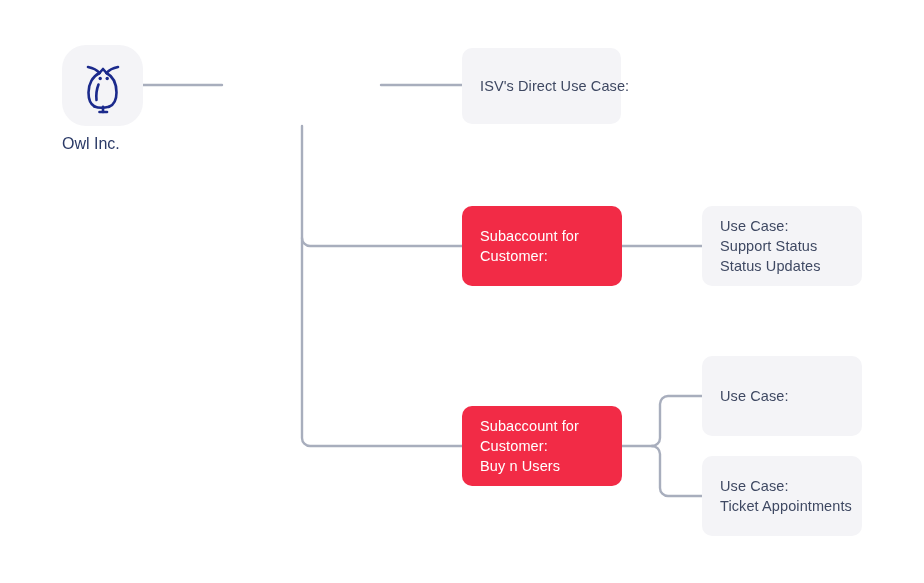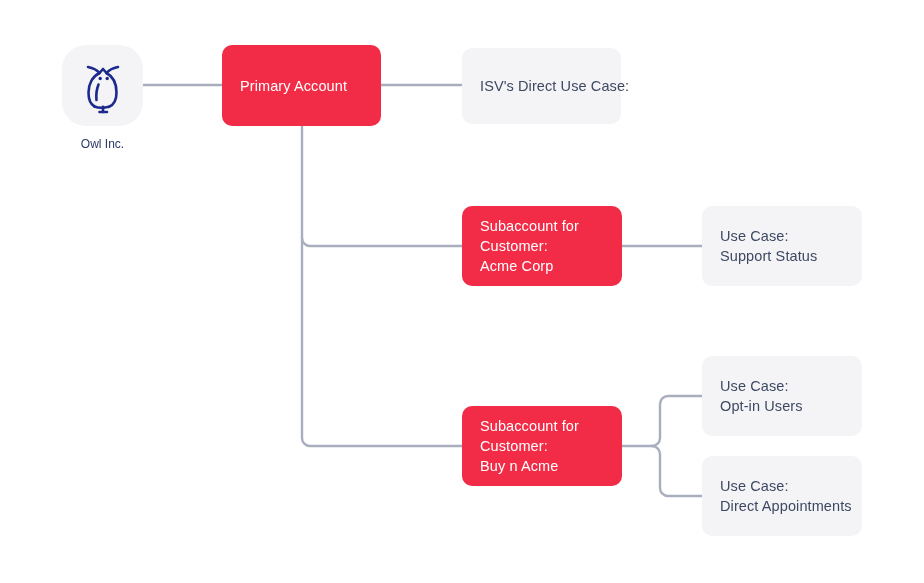--- a/index.html
+++ b/index.html
@@ -58,22 +58,22 @@
     background: #F4F4F7;
     display: flex;
     align-items: center;
     justify-content: center;
   }
   .logo-caption {
     position: absolute;
     left: 62px;
     top: 134px;
     width: 81px;
-    text-align: center;
-    font-size: 12px;
+    text-align: left;
+    font-size: 16px;
     line-height: 20px;
     color: #2B3A67;
   }
 </style>
 </head>
 <body>
 
 <div id="canvas">
 
   <svg id="wires" viewBox="0 0 924 583" xmlns="http://www.w3.org/2000/svg">
@@ -105,48 +105,44 @@
       <path d="M14.5 48.5 C18 50 24 50 29 48.8"></path>
       <path d="M18.5 26.5 C16.5 31.5 16 37 16.5 42"></path>
       <circle cx="20.2" cy="20.5" r="1.7" fill="#1B2A8C" stroke="none"></circle>
       <circle cx="27.2" cy="20.5" r="1.7" fill="#1B2A8C" stroke="none"></circle>
       <path d="M23 48.8 V54"></path>
       <path d="M19.5 54 H27"></path>
     </svg>
   </div>
   <div class="logo-caption">Owl Inc.</div>
 
-  <div class="node node-red" style="left:222px; top:45px; width:159px; height:81px;">
-    <div class="line">Primary Account</div>
-  </div>
 
   <div class="node node-gray" style="left:462px; top:48px; width:159px; height:76px;text-align:center;">
     <div class="line">ISV's Direct Use Case:</div>
   </div>
 
   <div class="node node-red" style="left:462px; top:206px; width:160px; height:80px;">
     <div class="line">Subaccount for</div>
     <div class="line">Customer:</div>
-    <div class="line">Acme Corp</div>
   </div>
 
   <div class="node node-gray" style="left:702px; top:206px; width:160px; height:80px;">
     <div class="line">Use Case:</div>
     <div class="line">Support Status</div>
+    <div class="line">Status Updates</div>
   </div>
 
   <div class="node node-red" style="left:462px; top:406px; width:160px; height:80px;">
     <div class="line">Subaccount for</div>
     <div class="line">Customer:</div>
-    <div class="line">Buy n Acme</div>
+    <div class="line">Buy n Users</div>
   </div>
 
   <div class="node node-gray" style="left:702px; top:356px; width:160px; height:80px;">
     <div class="line">Use Case:</div>
-    <div class="line">Opt-in Users</div>
   </div>
 
   <div class="node node-gray" style="left:702px; top:456px; width:160px; height:80px;">
     <div class="line">Use Case:</div>
-    <div class="line">Direct Appointments</div>
+    <div class="line">Ticket Appointments</div>
   </div>
 
 </div>
 
 </body></html>

